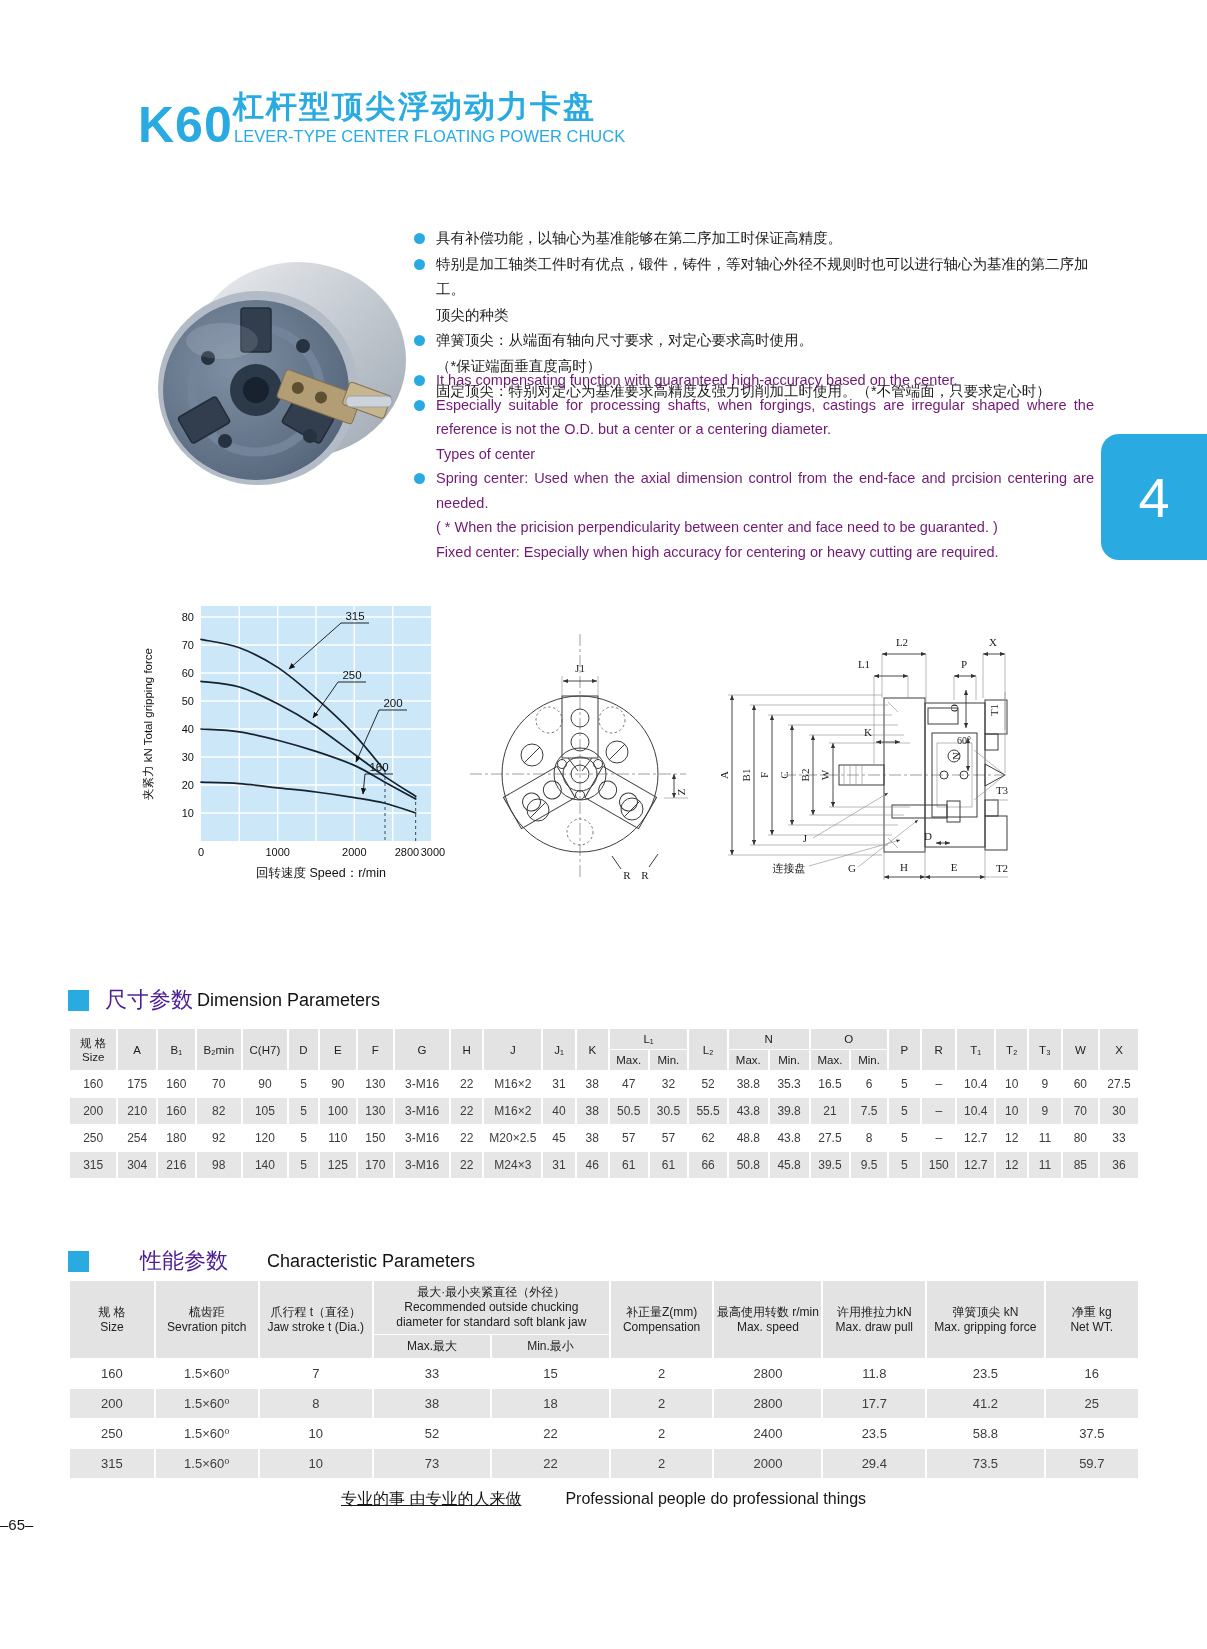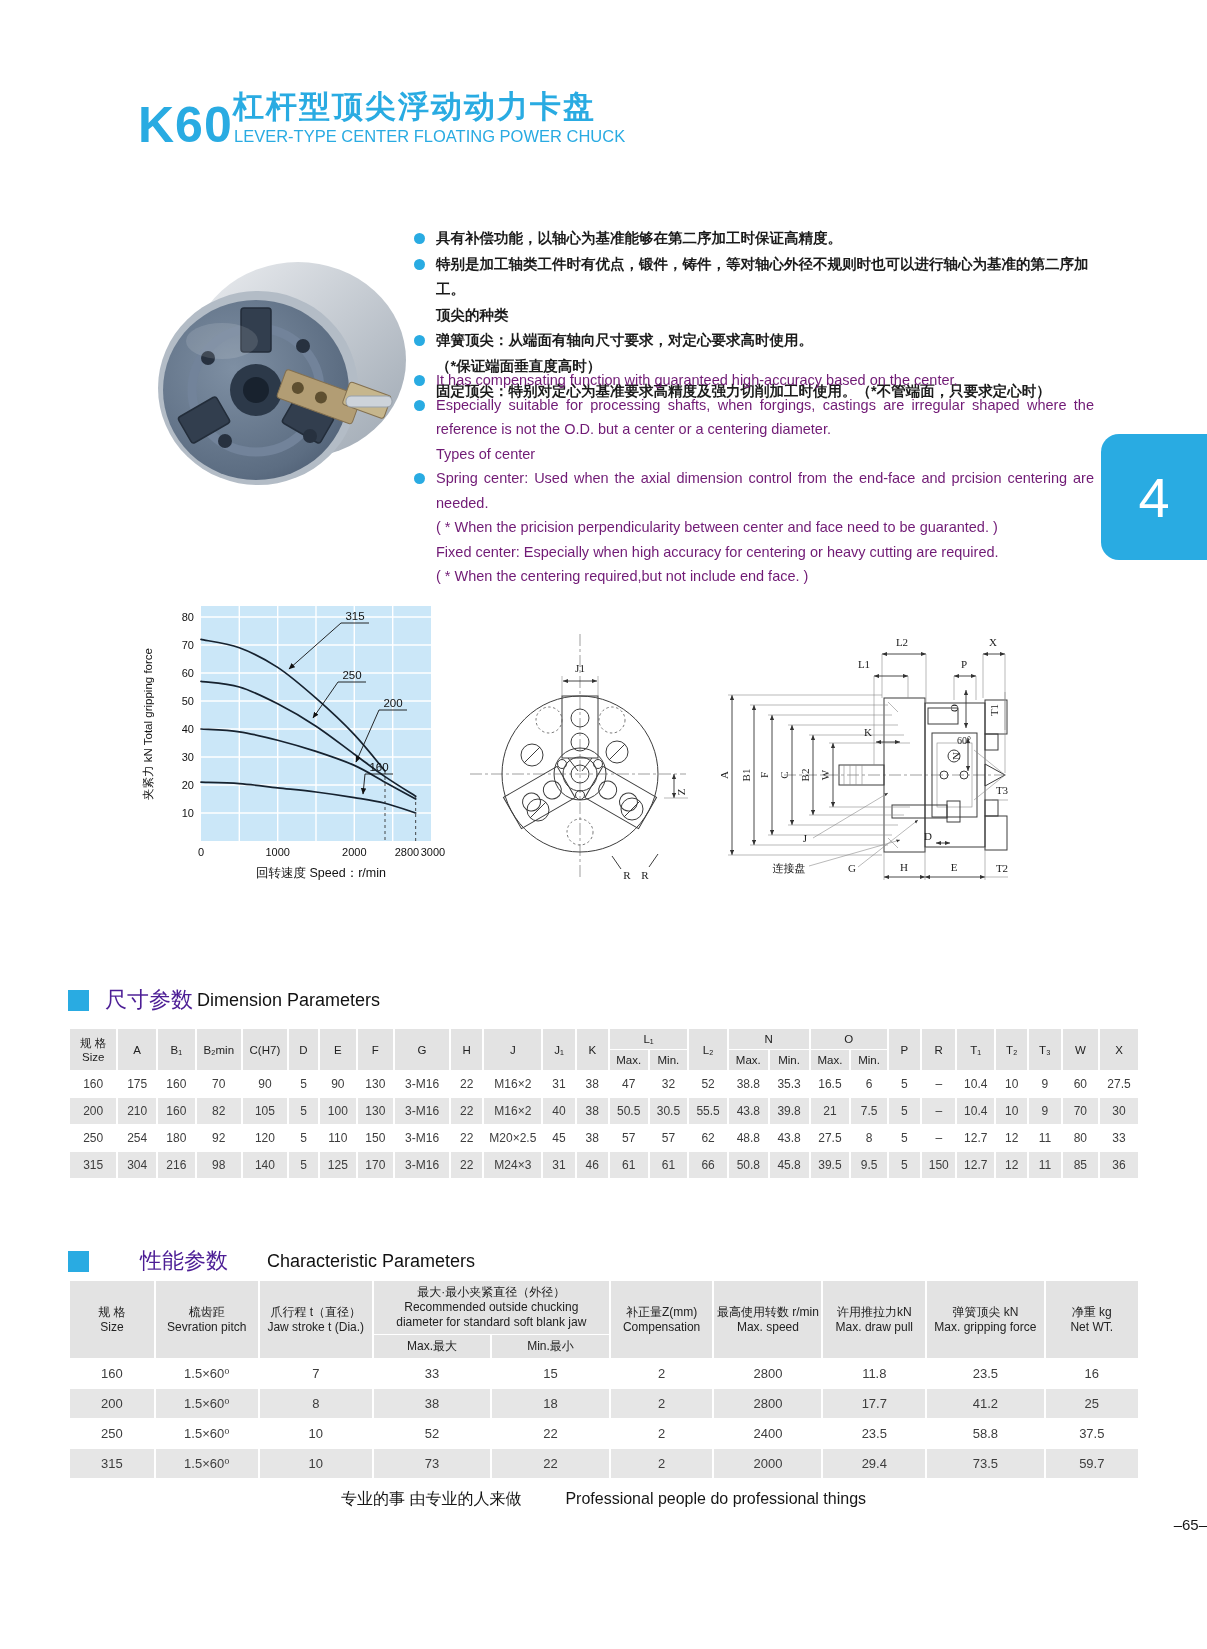--- a/index.html
+++ b/index.html
@@ -12,21 +12,21 @@
   .side-tab{position:absolute;right:0;top:434px;width:106px;height:126px;background:#29abe2;
             border-radius:18px 0 0 18px;display:flex;align-items:center;justify-content:center;
             color:#fff;font-size:56px;}
   
   .features{position:absolute;left:414px;width:680px;}
   .features-cn{top:226px;}
   .features-en{top:368px;}
   .feat-row{display:flex;align-items:flex-start;}
   .dot{flex:0 0 11px;height:11px;border-radius:50%;background:#29abe2;margin:7px 11px 0 0;}
   .dot.nodot{visibility:hidden;}
-  .features-cn .feat-text{font-size:14.5px;line-height:25.5px;color:#1b1b1b;font-weight:bold;}
+  .features-cn .feat-text{font-size:14.5px;line-height:25.5px;color:#1b1b1b;}
   .features-en .feat-text{font-size:14.5px;line-height:24.5px;color:#701a75;text-align:justify;width:658px;}
   
   .product{position:absolute;left:130px;top:246px;}
   .chartbox{position:absolute;left:136px;top:596px;}
   .diag1{position:absolute;left:464px;top:592px;}
   .diag2{position:absolute;left:692px;top:588px;}
   
   .chart .plotbg{fill:#cbe7f8;}
   .chart .grid line{stroke:#fff;stroke-width:1.4;}
   .chart .curve{fill:none;stroke:#16222f;stroke-width:1.7;stroke-linecap:round;}
@@ -59,22 +59,22 @@
   table{width:100%;border-collapse:separate;border-spacing:2px 1px;table-layout:fixed;}
   th{background:#e3e3e3;font-weight:400;color:#222;text-align:center;vertical-align:middle;}
   td{background:#fff;text-align:center;color:#3d3d3d;vertical-align:middle;}
   tbody tr:nth-child(even) td{background:#e6e6e6;}
   .dim-table th{font-size:11.5px;padding:3px 0;line-height:14px;}
   .dim-table td{font-size:12px;padding:6px 0;}
   .char-table th{font-size:12px;padding:4px 0;line-height:15px;}
   .char-table td{font-size:13px;padding:7px 0;}
   
   .footer{position:absolute;top:1489px;left:0;width:100%;text-align:center;font-size:16px;color:#161616;}
-  .footer .cn{margin-right:44px;}
-  .pagenum{position:absolute;top:1516px;left:0;width:100%;text-align:right;font-size:15px;color:#161616;}
+  .footer .cn{margin-right:44px;text-decoration:underline;}
+  .pagenum{position:absolute;top:1516px;left:0;width:100%;text-align:left;font-size:15px;color:#161616;}
 </style>
 </head>
 <body>
 
 <div id="page">
 
   <div class="brand-k60">K60</div>
   <div class="brand-cn">杠杆型顶尖浮动动力卡盘</div>
   <div class="brand-en">LEVER-TYPE CENTER FLOATING POWER CHUCK</div>
   <div class="side-tab">4</div>
@@ -163,24 +163,20 @@
         <span class="dot"></span>
         <span class="feat-text">Spring center: Used when the axial dimension control from the end-face and prcision centering are needed.</span>
       </div>
       <div class="feat-row">
         <span class="dot nodot"></span>
         <span class="feat-text">( * When the pricision perpendicularity between center and face need to be guaranted. )</span>
       </div>
       <div class="feat-row">
         <span class="dot nodot"></span>
         <span class="feat-text">Fixed center: Especially when high accuracy for centering or heavy cutting are required.</span>
-      </div>
-      <div class="feat-row">
-        <span class="dot nodot"></span>
-        <span class="feat-text">( * When the centering required,but not include end face. )</span>
       </div>
     </div>
 
   <svg class="chartbox chart" width="312" height="300" viewBox="0 0 312 300">
     <defs>
       <marker id="carr" markerWidth="8" markerHeight="8" refX="6.5" refY="3" orient="auto">
         <path d="M0,0L7,3L0,6Z" fill="#111"></path>
       </marker>
     </defs>
     <rect class="plotbg" x="65" y="10" width="230" height="235"></rect>

